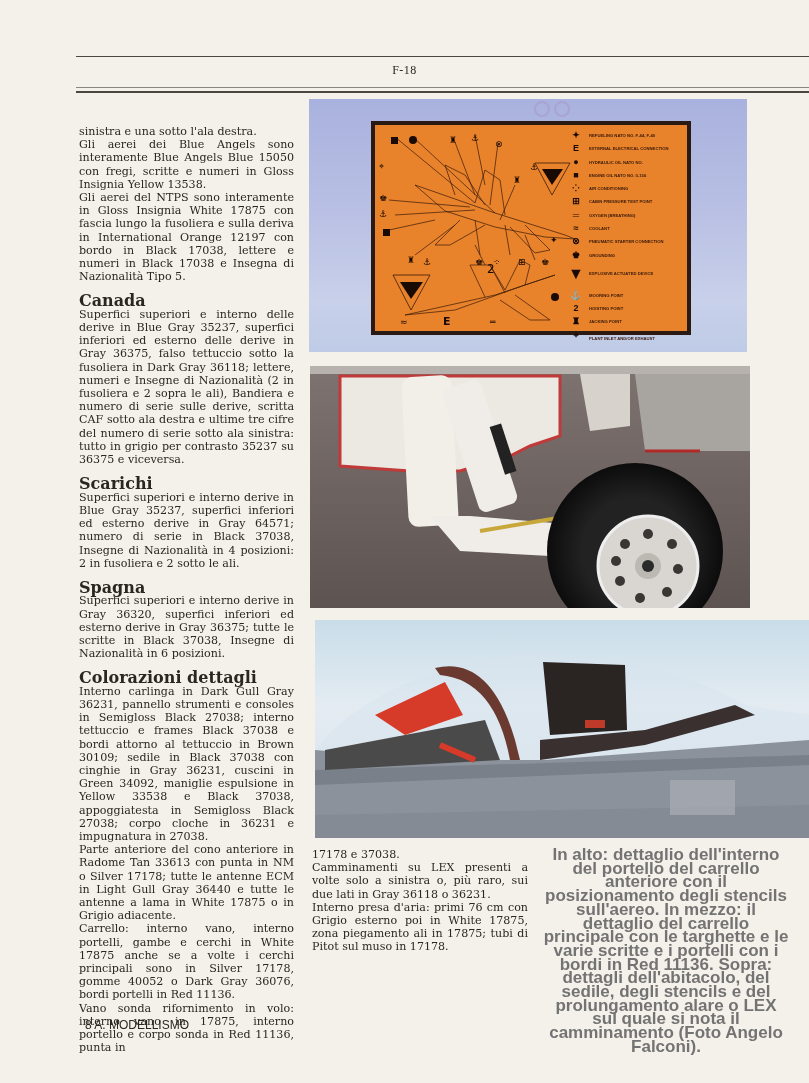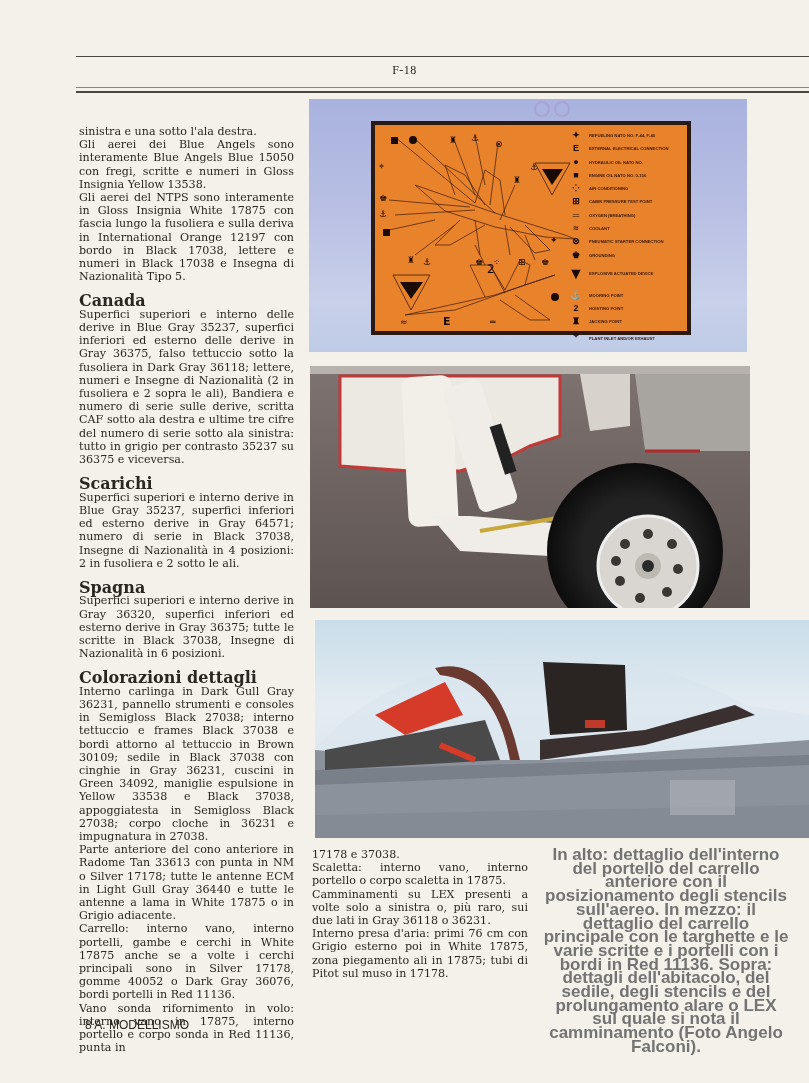--- a/index.html
+++ b/index.html
@@ -258,20 +258,19 @@
     <path d="M125 125 L160 140" stroke="#d63a28" stroke-width="6"></path>
     <path d="M228 42 L310 45 L312 110 L235 115 Z" fill="#2a2422"></path>
     <rect x="270" y="100" width="20" height="8" fill="#c03a2a"></rect>
     <path d="M225 120 L330 110 L420 85 L440 95 L330 125 L225 140 Z" fill="#3a3030"></path>
     <rect x="355" y="160" width="65" height="35" fill="#a8aeb6" opacity="0.7"></rect>
   </svg>
 </div>
 
 <div class="col" id="col2">
   <p>17178 e 37038.</p>
-  <p>Scaletta: interno vano, interno portello o corpo scaletta in 17875.</p>
   <p>Camminamenti su LEX presenti a volte solo a sinistra o, più raro, sui due lati in Gray 36118 o 36231.</p>
   <p>Interno presa d'aria: primi 76 cm con Grigio esterno poi in White 17875, zona piegamento ali in 17875; tubi di Pitot sul muso in 17178.</p>
 </div>
 
 <div id="caption">In alto: dettaglio dell'interno del portello del carrello anteriore con il posizionamento degli stencils sull'aereo. In mezzo: il dettaglio del carrello principale con le targhette e le varie scritte e i portelli con i bordi in Red 11136. Sopra: dettagli dell'abitacolo, del sedile, degli stencils e del prolungamento alare o LEX sul quale si nota il camminamento (Foto Angelo Falconi).</div>
 
 <div class="footer">8 A. MODELLISMO</div>
 
 </body></html>

